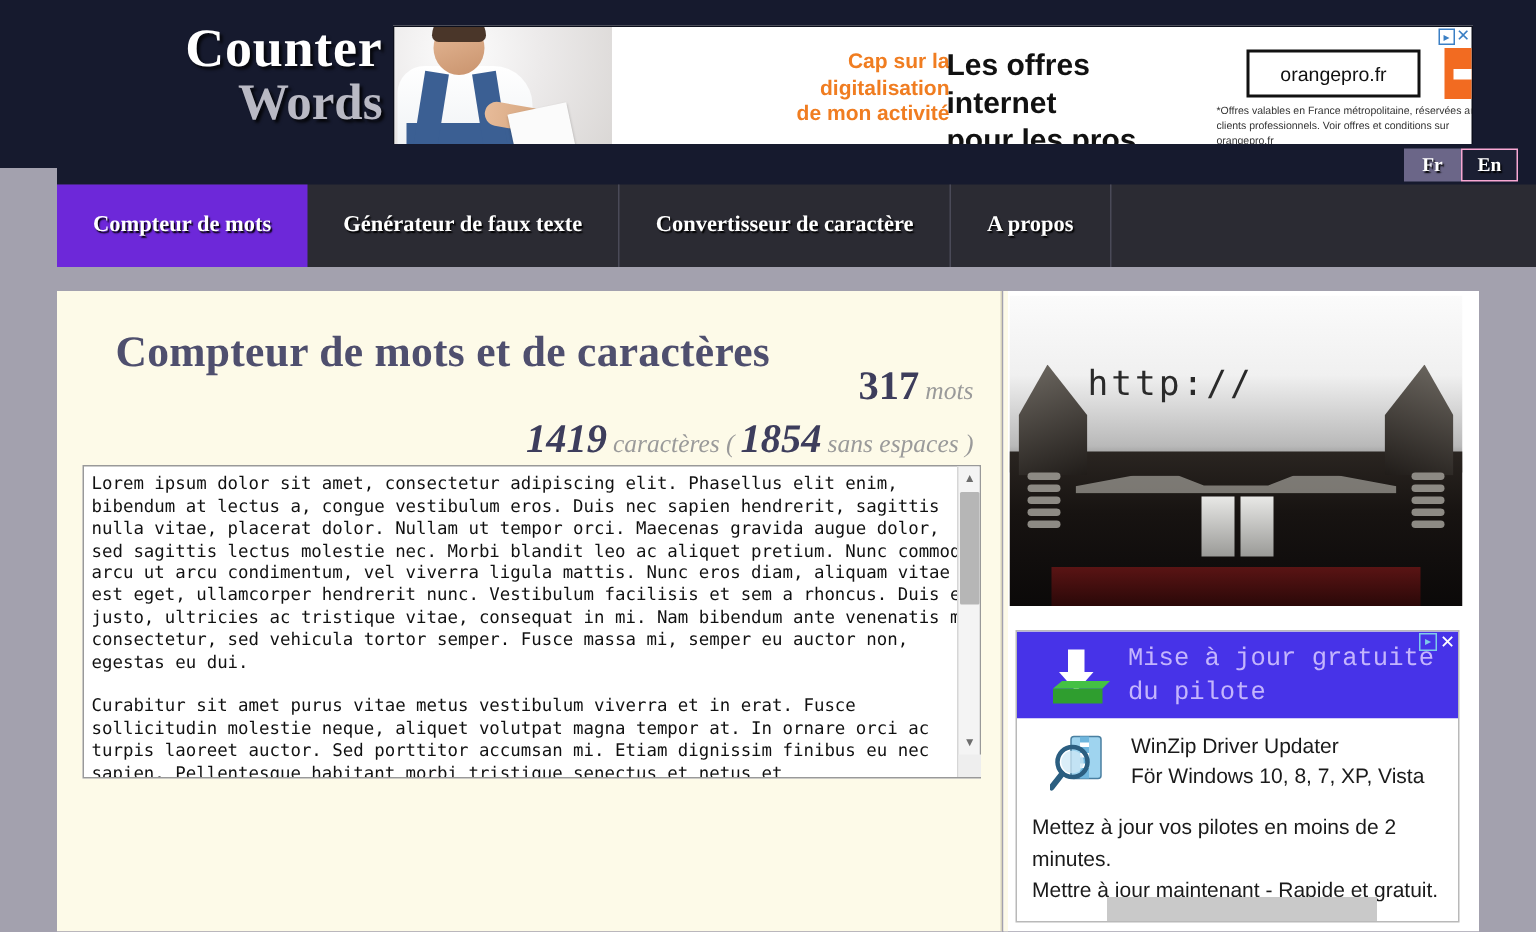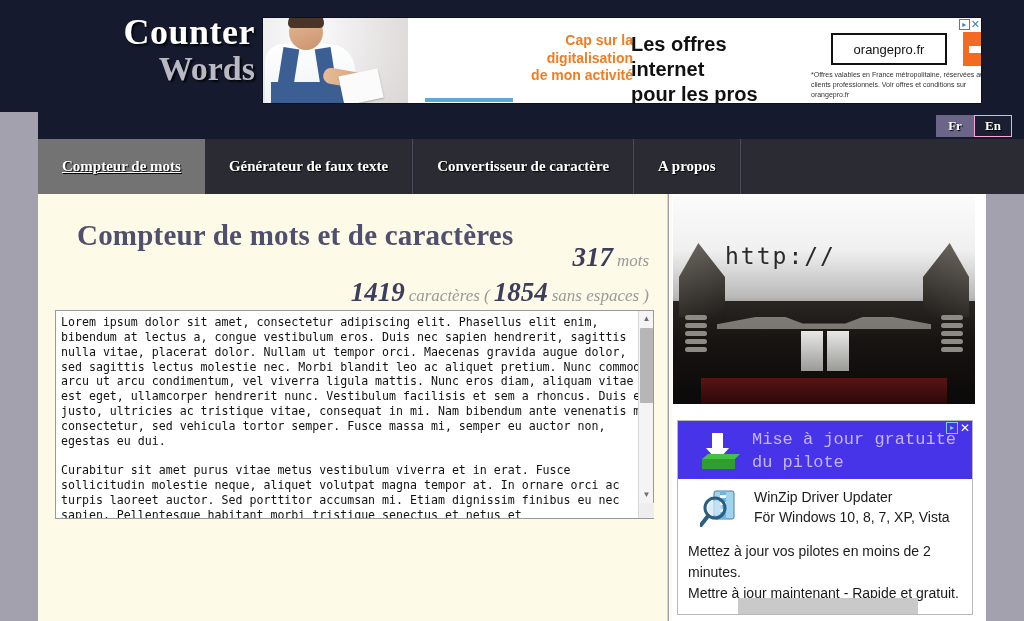--- a/index.html
+++ b/index.html
@@ -48,47 +48,47 @@
       display:flex;align-items:center;justify-content:center;font-size:13px;color:#111;background:#fff;}
   .topad-mark{position:absolute;left:700px;top:14px;width:34px;height:34px;background:#f26b21;}
   .topad-mark i{position:absolute;left:6px;top:14px;width:22px;height:7px;background:#fff;display:block;}
   .topad-fine{position:absolute;left:548px;top:52px;width:190px;color:#333;font-size:7px;line-height:1.45;}
   .adchoice{position:absolute;right:1px;top:1px;display:flex;align-items:center;gap:1px;}
   .adchoice .tri{width:11px;height:11px;border:1px solid #3b7fc4;color:#3b7fc4;font-size:8px;
       line-height:10px;text-align:center;box-sizing:border-box;background:#fff;}
   .adchoice .xx{color:#3b7fc4;font-size:11px;line-height:11px;}
 
   
-  .navwrap{position:absolute;left:38px;top:112px;width:986px;height:82px;background:#161a2e;}
+  .navwrap{position:absolute;left:38px;top:96px;width:986px;height:82px;background:#161a2e;}
   .langbar{position:absolute;right:12px;top:3px;display:flex;}
   .lang{width:38px;height:22px;display:flex;align-items:center;justify-content:center;
         font-family:"Liberation Serif",serif;font-weight:bold;font-size:13px;color:#fff;
         text-shadow:1px 1px 1px #000;}
   .lang.on{background:#6b6688;}
   .lang.off{background:#1b1f33;border:1px solid #f9a8d4;box-sizing:border-box;}
   .tabs{position:absolute;left:0;top:27px;width:986px;height:55px;background:#2b2b33;display:flex;}
   .tab{display:flex;align-items:center;padding:0 24px;height:55px;box-sizing:border-box;
        font-family:"Liberation Serif",serif;font-weight:bold;font-size:15px;color:#ffffff;
        border-right:1px solid #4a4a58;white-space:nowrap;text-shadow:1px 1px 1px #000;}
-  .tab.active{background:#737373;border-right:none;text-decoration:underline;}
+  .tab.active{background:#6d28d9;border-right:none;}
   .tabfill{flex:1;}
 
   
   .leftgutter{position:absolute;left:0;top:194px;width:38px;height:427px;background:#a3a1ae;}
   .rightgutter{position:absolute;left:986px;top:194px;width:38px;height:427px;background:#a3a1ae;}
   .content{position:absolute;left:38px;top:194px;width:630px;height:427px;background:#fdfae8;
            border-right:1px solid #d8d3bc;box-sizing:border-box;}
   .sidebar{position:absolute;left:669px;top:194px;width:317px;height:427px;background:#ffffff;}
 
   h1.title{margin:12px;position:absolute;left:27px;top:13px;font-family:"Liberation Serif",serif;
            font-size:29px;color:#4f4f6e;font-weight:bold;letter-spacing:.2px;}
 
   .counts{position:absolute;right:18px;top:48px;text-align:right;
           font-family:"Liberation Serif",serif;color:#3d3d5c;}
-  .cw{font-size:27px;font-weight:bold;font-style:italic;}
+  .cw{font-size:27px;font-weight:bold;}
   .cwlab{font-size:17px;color:#9a9a9a;font-style:italic;}
   .cc{margin-top:4px;}
   .ccnum{font-size:27px;font-weight:bold;font-style:italic;}
   .cclab{font-size:17px;color:#9a9a9a;font-style:italic;}
 
   .plugin{position:absolute;left:25px;top:269px;width:140px;height:28px;
           background:linear-gradient(180deg,#f6f6f8,#efeff2);
           border:1px solid #b9b9bd;border-radius:5px;box-sizing:border-box;
           display:flex;align-items:center;justify-content:center;}
   .plugin .bar{position:absolute;left:3px;top:2px;width:130px;height:3px;background:#cfcfd6;border-radius:2px;}

